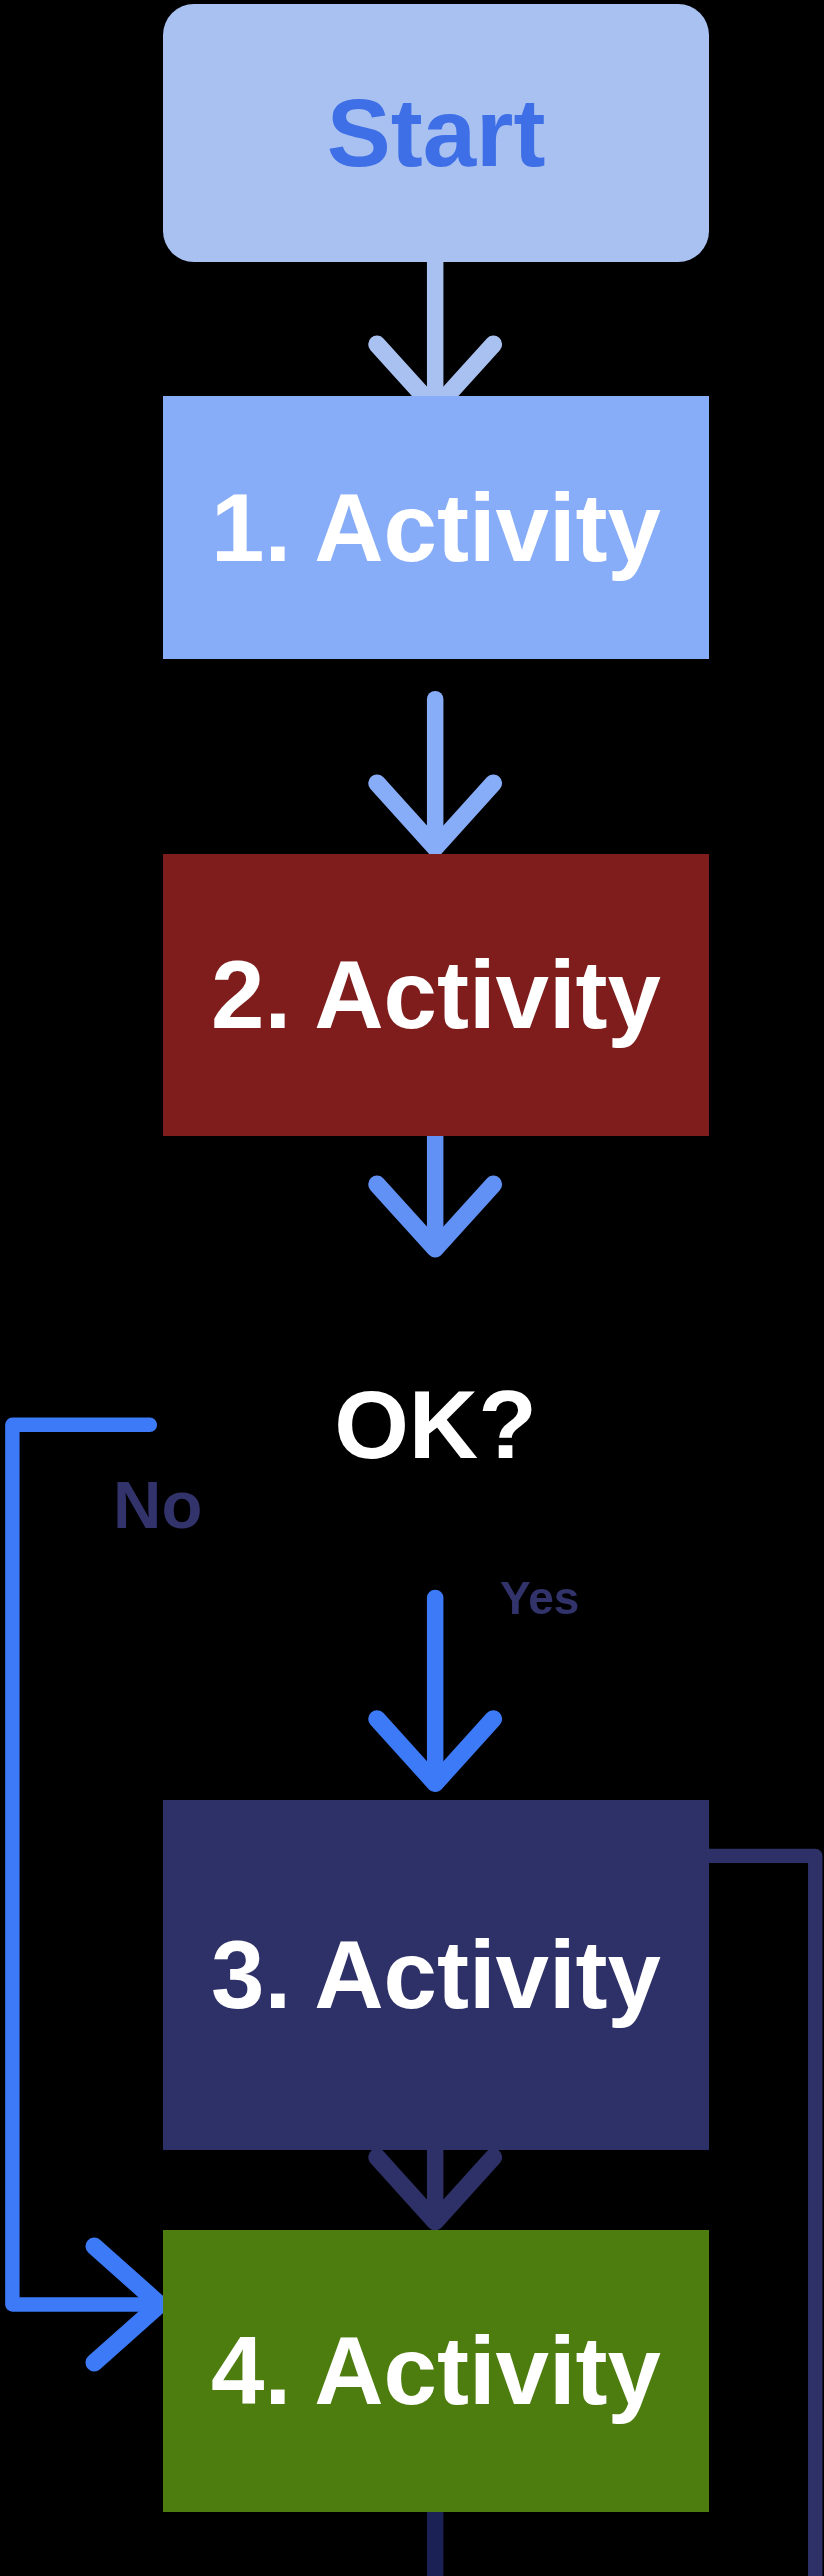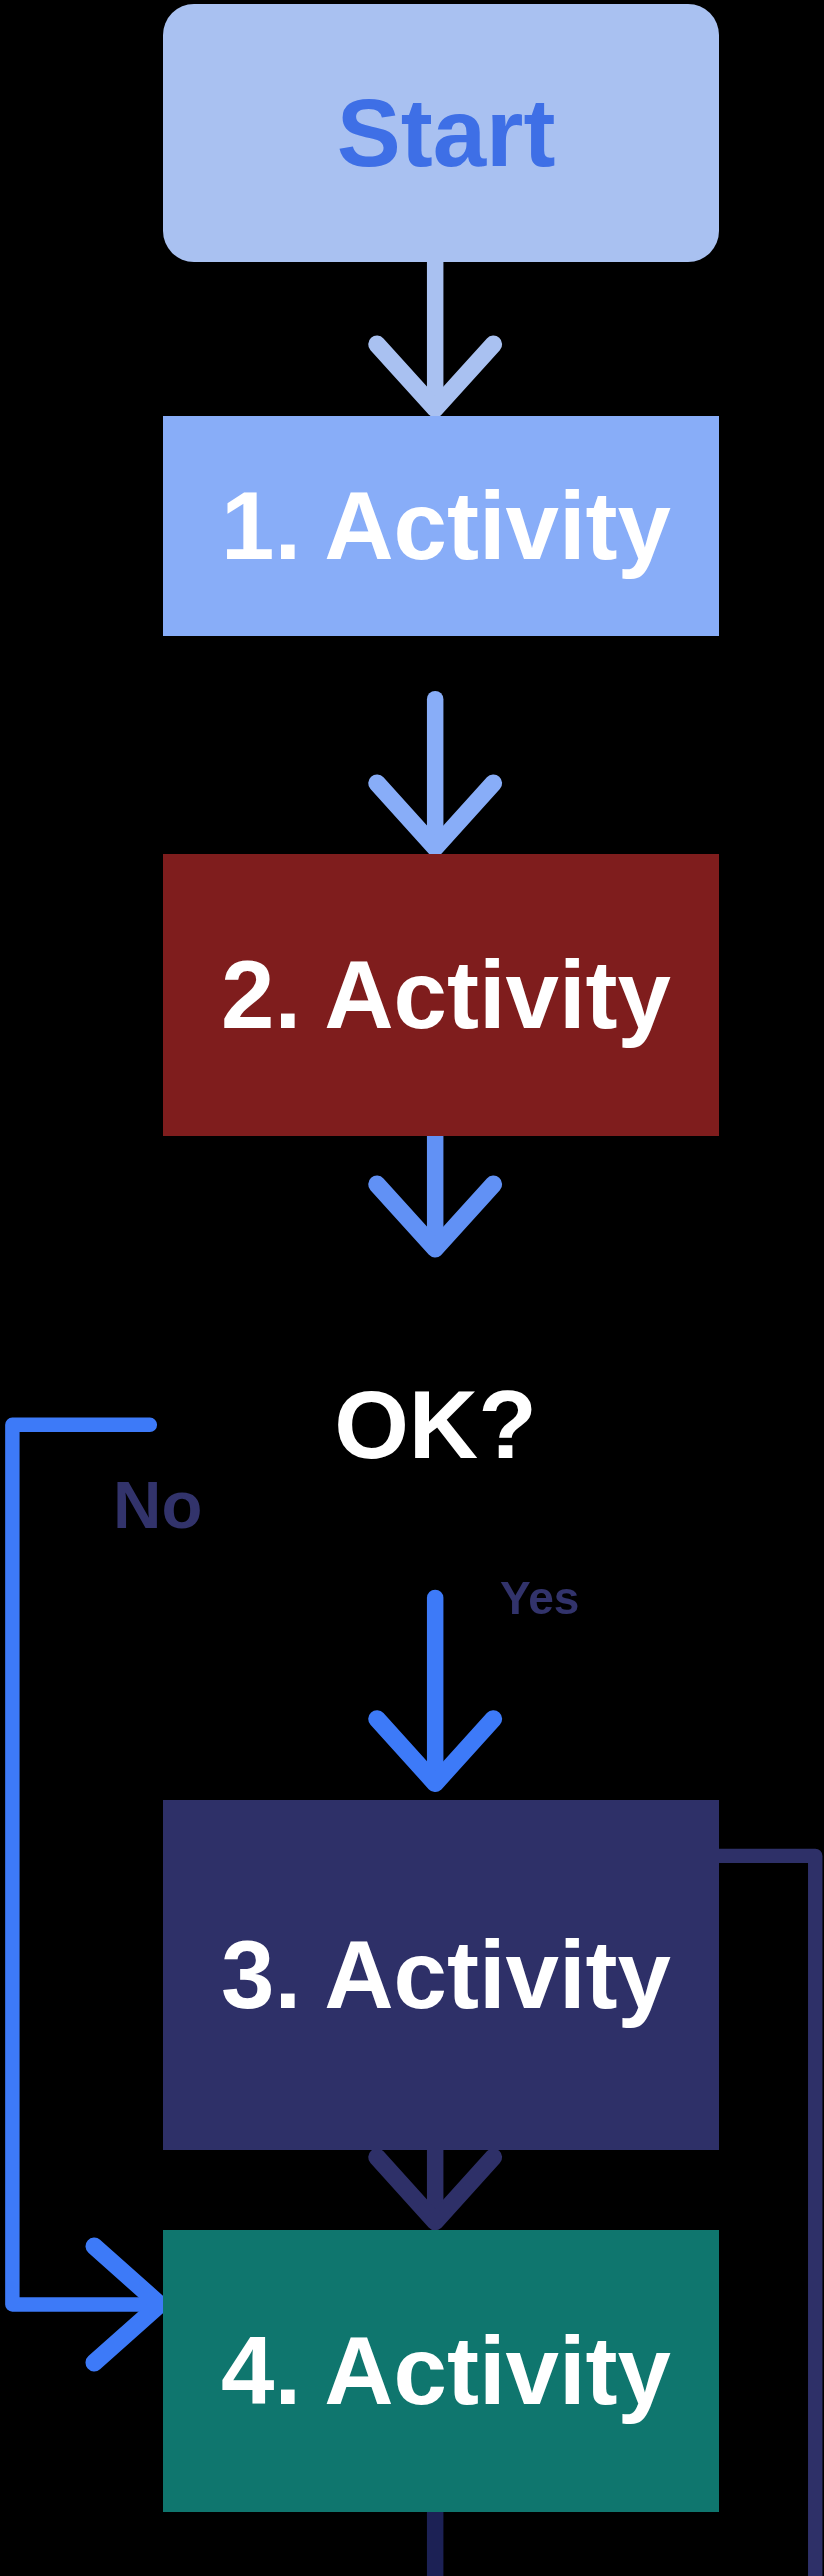--- a/index.html
+++ b/index.html
@@ -15,25 +15,24 @@
     position: absolute;
     left: 163px;
     width: 546px;
     display: flex;
     align-items: center;
     justify-content: center;
     font-weight: 700;
     font-size: 96px;
     color: #fff;
     letter-spacing: 0;
-    padding-left: 10px;
   }
   .node.rounded { border-radius: 31px; }
   #node-start   { top: 4.1px;    height: 258px; }
-  #node-act1    { top: 416px;  height: 220px; }
+  #node-act1    { top: 396px;  height: 263px; }
   #node-act2    { top: 854px; height: 282px; }
   #node-act3    { top: 1800px; height: 350px; }
   #node-act4    { top: 2230px; height: 282px; }
   #decision-label {
     position: absolute;
     left: 151px;
     top: 1252px;
     width: 569px;
     height: 346px;
     display: flex;
@@ -128,21 +127,21 @@
   </div>
 
   <div id="decision-label">
     <span style="color: rgb(255, 255, 255);">OK?</span>
   </div>
 
   <div class="node" id="node-act3" style="background-color: rgb(46, 48, 104);">
     <span style="color: rgb(255, 255, 255);">3. Activity</span>
   </div>
 
-  <div class="node" id="node-act4" style="background-color: #0f766e;">
+  <div class="node" id="node-act4" style="background-color: #4d7c0f;">
     <span style="color: rgb(255, 255, 255);">4. Activity</span>
   </div>
 
   <div class="edge-label" id="label-no" style="color: rgb(50, 51, 107);">No</div>
 
   <div class="edge-label" id="label-yes" style="color: rgb(50, 51, 107);">Yes</div>
 
 </div>
 
 

